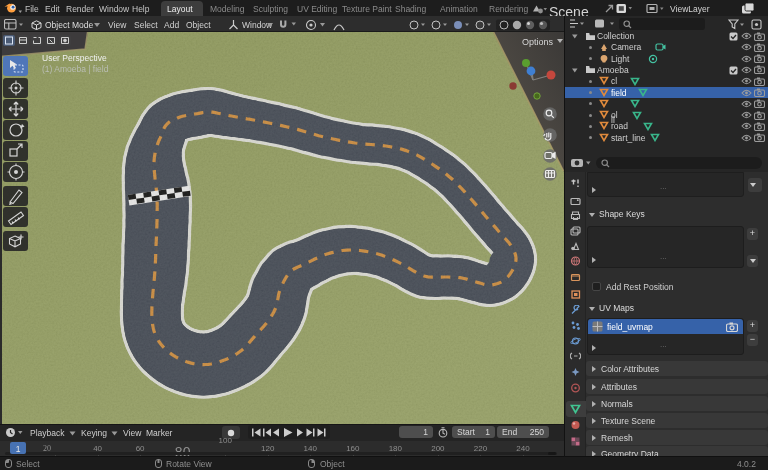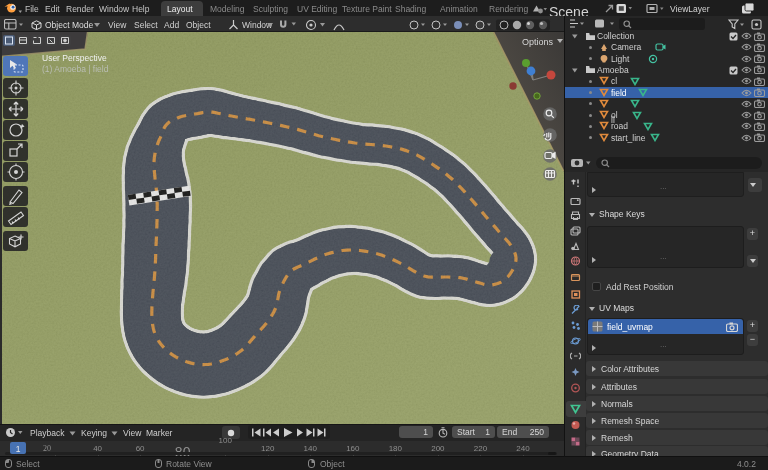--- a/index.html
+++ b/index.html
@@ -872,21 +872,21 @@
 <div class="txt" style="left:601px;top:382px;color:#d8d8d8;font-size:8.5px;">Attributes</div>
 <div class="abs" style="left:586px;top:396px;width:182px;height:15px;background:#383838;border-radius:3px;"></div>
 <svg class="abs" style="left:591px;top:400px;" width="6" height="8" viewBox="0 0 6 8">
     <path d="M1 1l4 3-4 3z" fill="#b0b0b0"></path>
   </svg>
 <div class="txt" style="left:601px;top:399px;color:#d8d8d8;font-size:8.5px;">Normals</div>
 <div class="abs" style="left:586px;top:413px;width:182px;height:15px;background:#383838;border-radius:3px;"></div>
 <svg class="abs" style="left:591px;top:417px;" width="6" height="8" viewBox="0 0 6 8">
     <path d="M1 1l4 3-4 3z" fill="#b0b0b0"></path>
   </svg>
-<div class="txt" style="left:601px;top:416px;color:#d8d8d8;font-size:8.5px;">Remesh Space</div>
+<div class="txt" style="left:601px;top:416px;color:#d8d8d8;font-size:8.5px;">Texture Scene</div>
 <div class="abs" style="left:586px;top:430px;width:182px;height:15px;background:#383838;border-radius:3px;"></div>
 <svg class="abs" style="left:591px;top:434px;" width="6" height="8" viewBox="0 0 6 8">
     <path d="M1 1l4 3-4 3z" fill="#b0b0b0"></path>
   </svg>
 <div class="txt" style="left:601px;top:433px;color:#d8d8d8;font-size:8.5px;">Remesh</div>
 <div class="abs" style="left:586px;top:446px;width:182px;height:15px;background:#383838;border-radius:3px;"></div>
 <svg class="abs" style="left:591px;top:450px;" width="6" height="8" viewBox="0 0 6 8">
     <path d="M1 1l4 3-4 3z" fill="#b0b0b0"></path>
   </svg>
 <div class="txt" style="left:601px;top:449px;color:#d8d8d8;font-size:8.5px;">Geometry Data</div>

